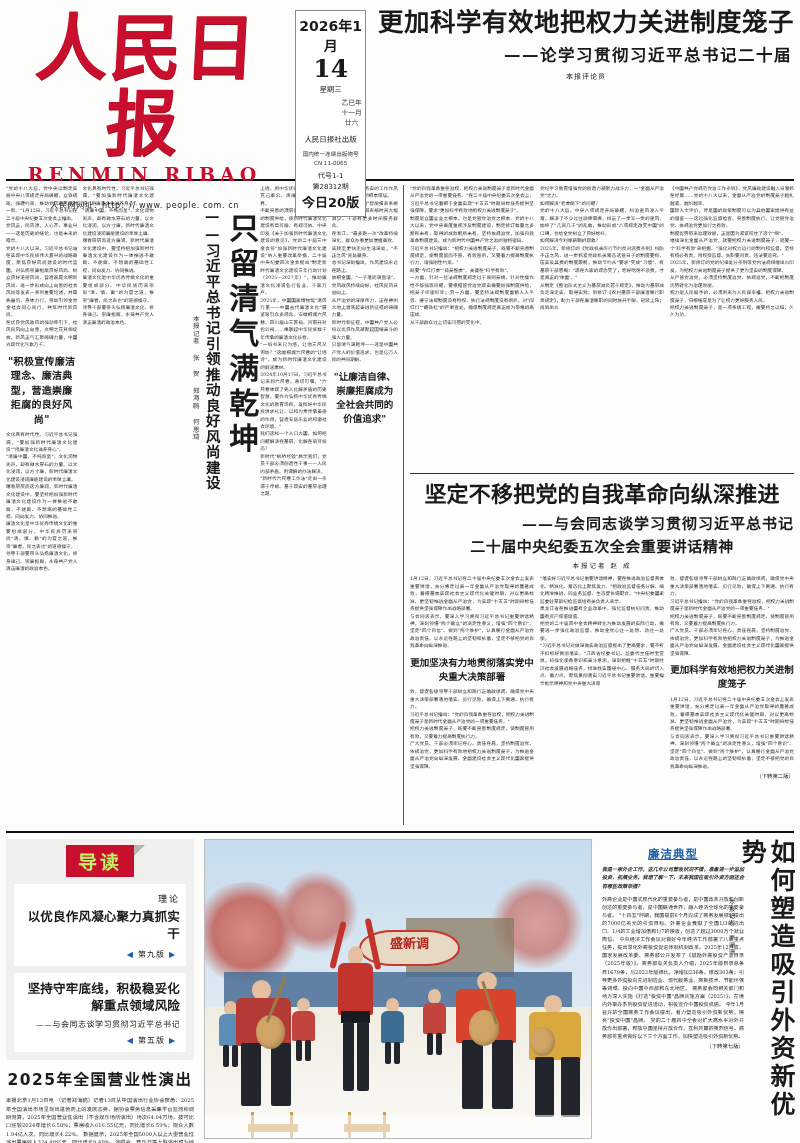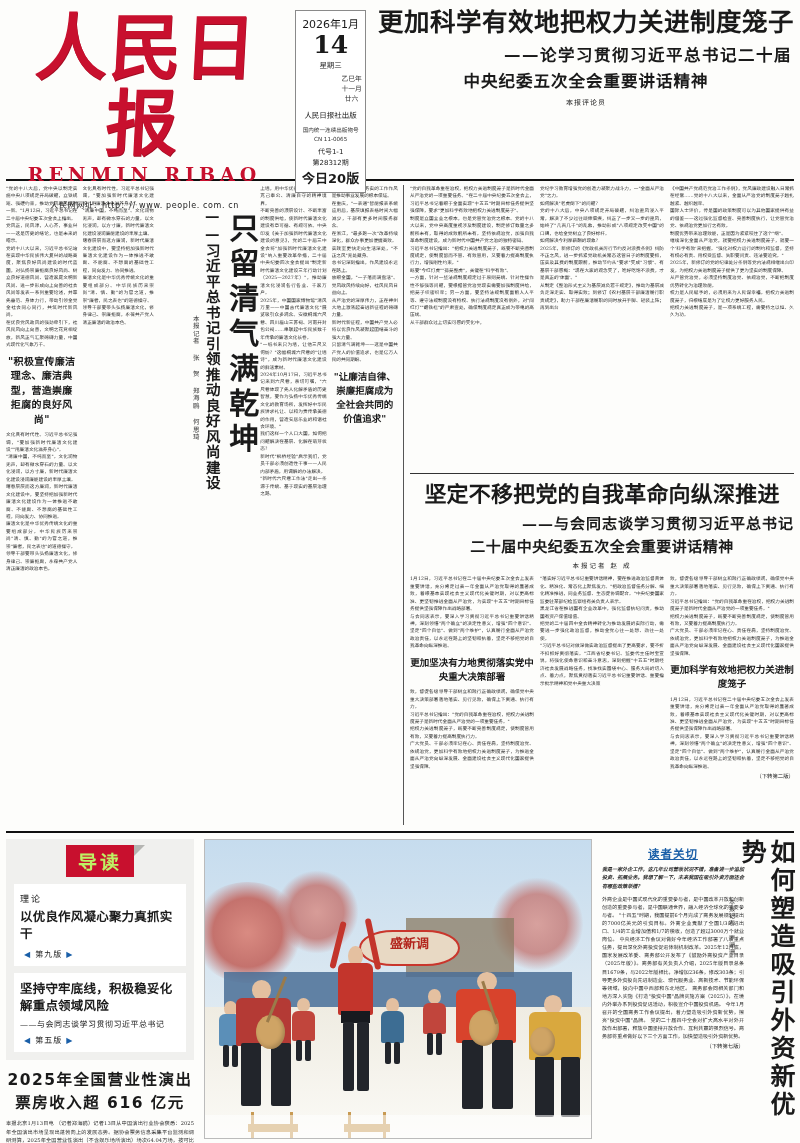--- a/index.html
+++ b/index.html
@@ -32,21 +32,21 @@
   }
   .logo-url {
     font-size:8px; text-align:center; margin-top:14px; color:#222;
     letter-spacing:0.6px;
   }
   .mast-date {
     width:76px; margin-left:12px; margin-top:6px;
     border:1.5px solid #8a8a8a; padding:4px 2px 5px 2px;
     text-align:center; background:#fff;
   }
-  .md-ym { font-size:11px; margin-bottom:1px; }
+  .md-ym { font-size:14px; margin-bottom:1px;font-weight:bold; }
   .md-day { font-size:25px; font-weight:700; line-height:1.05; font-family:"DejaVu Serif",serif; }
   .md-week { font-size:7.5px; margin-top:1px; }
   .md-lunar { font-size:6.8px; margin-top:3px; color:#333;margin-left:42px; }
   .md-pub { font-size:7.5px; margin-top:6px; font-family:Liberation Mono, monospace; }
   .md-small { font-size:5.6px; margin-top:6px; line-height:1.65; color:#333; }
   .md-issue { font-size:7px; margin-top:1px; }
   .md-pages { font-size:13px; font-weight:600; margin-top:1px; }
 
   
   .mast-head-right { flex:1; padding-left:12px; padding-top:4px; }
@@ -152,21 +152,21 @@
   .daodu-tag {
     display:inline-block; background:#c8102e; color:#bef264;
     font-family:"DejaVu Sans","Liberation Sans",sans-serif;
     font-weight:700; font-size:19px; padding:2px 12px 3px 12px;
     letter-spacing:3px; position:relative; left:50%; transform:translateX(-50%);
   }
   .daodu-tag::after {
     content:""; position:absolute; right:-11px; top:0;
     border-top:11px solid #b5b5b2; border-right:11px solid transparent;
   }
-  .dd-item { background:#fff; padding:8px 6px 7px 6px; margin-top:7px; text-align:left; }
+  .dd-item { background:#fff; padding:8px 6px 7px 6px; margin-top:7px; text-align:right; }
   .dd-kicker { font-family:"DejaVu Serif",serif; font-size:9px; margin-bottom:4px; letter-spacing:2px; }
   .dd-title {
     font-family:"DejaVu Sans","Liberation Sans",sans-serif;
     font-size:12.5px; font-weight:700; line-height:1.35; letter-spacing:0.2px;
   }
   .dd-sub { font-family:"DejaVu Serif",serif; font-size:8px; margin-top:3px; letter-spacing:0.5px; }
   .dd-page { font-family:"DejaVu Serif",serif; font-size:8px; margin-top:5px; letter-spacing:1px; }
   .dd-page .arw { color:#1a5fa8; font-size:8px; padding:0 4px; }
 
   .bl-title {
@@ -249,21 +249,20 @@
       <div class="md-small">国内统一连续出版物号</div>
       <div class="md-small" style="margin-top:0">CN 11-0065</div>
       <div class="md-issue">代号1-1</div>
       <div class="md-issue">第28312期</div>
       <div class="md-pages">今日20版</div>
     </div>
 
     <div class="mast-head-right">
       <div class="hl-main">更加科学有效地把权力关进制度笼子</div>
       <div class="hl-sub1">——论学习贯彻习近平总书记二十届</div>
-      <div class="hl-sub2">中央纪委五次全会重要讲话精神</div>
       <div class="hl-byline">本报评论员</div>
     </div>
   </div>
 
   <div class="rule-thick"></div>
 
   <div class="body-grid">
 
     <div class="col-left">
       <div class="left-article">
@@ -418,21 +417,20 @@
           <div class="dd-title">坚持守牢底线，积极稳妥化解重点领域风险</div>
           <div class="dd-sub">——与会同志谈学习贯彻习近平总书记</div>
           <div class="dd-page">
             <span class="arw">◀</span><span>第五版</span><span class="arw">▶</span>
           </div>
         </div>
       </div>
 
       <div class="bl-title">
         <div>2025年全国营业性演出</div>
-        <div>票房收入超 616 亿元</div>
       </div>
       <div class="micro" style="font-size:5.2px">本报北京1月13日电 （记者郑海鸥）记者13日从中国演出行业协会获悉：2025年全国演出市场呈现出蓬勃向上的发展态势。据协会票务信息采集平台监测和调研测算，2025年全国营业性演出（不含娱乐场所演出）场次64.04万场，按可比口径较2024年增长6.58%；票房收入616.55亿元，同比增长6.59%；观众人数1.94亿人次，同比增长4.22%。
 数据显示，2025年全国5000人以上大型营业性演出票房收入324.48亿元，同比增长9.49%。演唱会、音乐节等大型演出成为地方文旅消费的强力引擎。据介绍，2025年全国大中型旅游演艺项目演出19.87万场，同比增长4.95%；票房收入174.42亿元，同比增长6.43%。</div>
     </div>
 
     <div class="bc">
       <div class="photo">
         <div class="p-sky"></div>
         <div class="p-ground"></div>
 
@@ -516,21 +514,21 @@
         <div class="stool" style="left:46%;bottom:0;width:3px;height:9%"></div>
         <div class="p-stage" style="height:8%;background:rgba(255,255,255,.55)"></div>
       </div>
 
     </div>
 
     <div class="br">
       <div class="br-flex">
 
         <div class="br-text">
-          <div class="dzgq">读者关切</div>
+          <div class="dzgq">廉洁典型</div>
           <div class="micro qline" style="font-size:5px;font-style:italic">我是一家外企工作，这几年公司营收状况不错，准备进一步追加投资、拓展业务。我想了解一下，未来我国在吸引外资方面还会有哪些政策举措？</div>
           <div class="micro" style="font-size:5px;margin-top:5px">外商企业是中国式现代化的重要参与者，是中国改革开放和创新创造的重要参与者，是中国联通世界，融入经济全球化的重要参与者。
 "十四五"时期，我国提前6个月完成了商务发展规划提出的7000亿美元的引资目标。外商企业贡献了全国1/3的进出口、1/4的工业增加值和1/7的税收，创造了超过3000万个就业岗位。
 中央经济工作会议对做好今年经济工作部署了八项重点任务，提出深化外商投资促进体制机制改革。2025年12月底，国家发展改革委、商务部公开发布了《鼓励外商投资产业目录（2025年版）》。商务部有关负责人介绍，2025年版目录总条目1679条，与2022年版相比，净增加236条，修改303条；引导更多外资投向先进制造业、现代服务业、高新技术、节能环保等领域，投向中国中西部和东北地区。
 商务部会同相关部门和地方深入实施《打造"投资中国"品牌实施方案（2025）》，在境内外举办系列投资促进活动，积极宣介中国投资机遇。
 今年1月召开的全国商务工作会议提出，着力塑造吸引外资新优势，擦亮"投资中国"品牌。
 党的二十届四中全会对扩大高水平对外开放作出部署，释放中国坚持开放合作、互利共赢的强烈信号。商务部将重点做好以下三个方面工作，加快塑造吸引外资新优势。</div>
           <div class="cont">（下转第七版）</div>
         </div>
 

